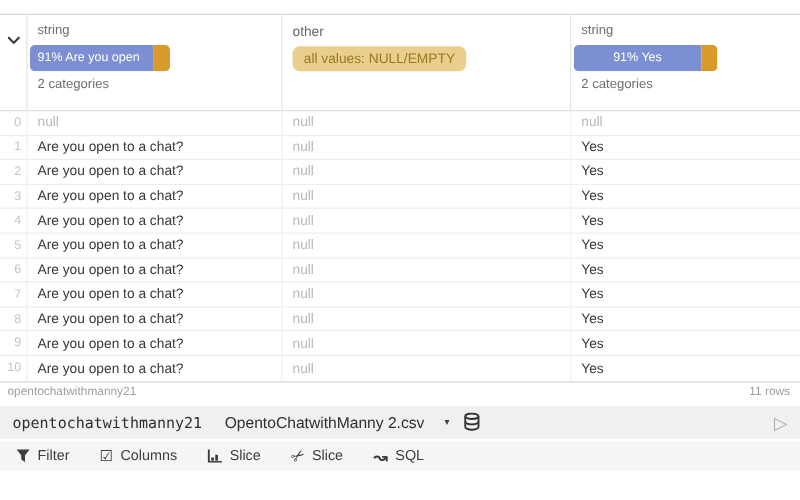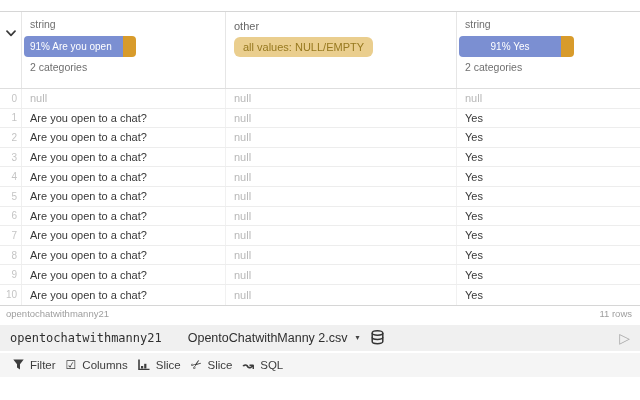--- a/index.html
+++ b/index.html
@@ -51,27 +51,27 @@
   .cell.other{width:231px;border-right:1px solid #f1f1f1;}
   .cell.ans{flex:1;}
   .null-val{color:#b8b8b8;}
   
   .grid-footer{height:15px;display:flex;align-items:center;justify-content:space-between;
                font-size:9.5px;color:#9e9e9e;padding:0 8px 0 6px;}
   
   .toolbar{margin-top:4px;height:26px;background:#f0f0f0;display:flex;align-items:center;
            padding:0 10px;}
   .df-name{font-family:"DejaVu Sans Mono","Liberation Mono",monospace;font-size:12px;color:#2f2f2f;}
-  .file-menu{margin-left:26px;display:flex;align-items:center;gap:8px;font-size:12.5px;color:#2f2f2f;cursor:default;}
+  .file-menu{margin-left:18px;display:flex;align-items:center;gap:16px;font-size:12.5px;color:#2f2f2f;cursor:default;}
   .caret{font-size:8px;color:#444;}
   .db-btn{margin-left:11px;display:flex;align-items:center;}
   .play{margin-left:auto;color:#ababab;font-size:14px;line-height:1;}
   
   .actions{margin-top:2px;height:24px;background:#f5f5f5;display:flex;align-items:center;
-           gap:10px;padding:0 13px;font-size:11.5px;color:#3d3d3d;}
+           gap:24px;padding:0 13px;font-size:11.5px;color:#3d3d3d;}
   .action{display:flex;align-items:center;gap:6px;}
   .glyph{font-size:12px;line-height:1;color:#3d3d3d;}
   .glyph.scissors{display:inline-block;transform:rotate(-35deg);font-size:13px;}
   .glyph.sqlarrow{font-size:14px;font-weight:bold;}
   .chev{position:absolute;left:6px;top:11px;}
 </style>
 </head>
 <body>
 
 <div class="app">

